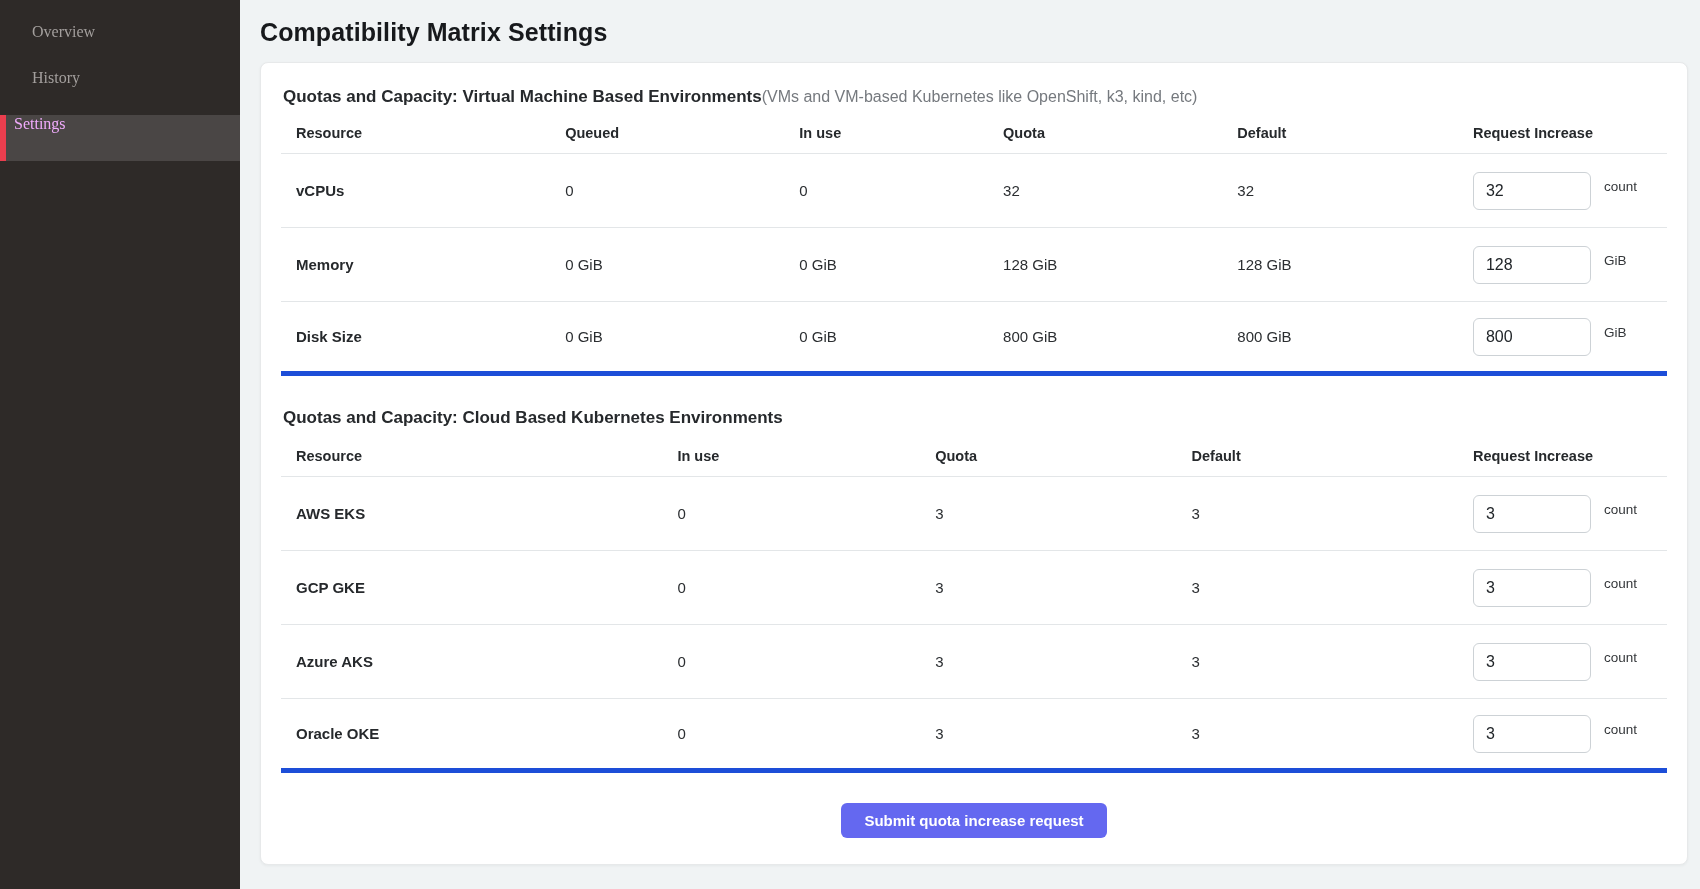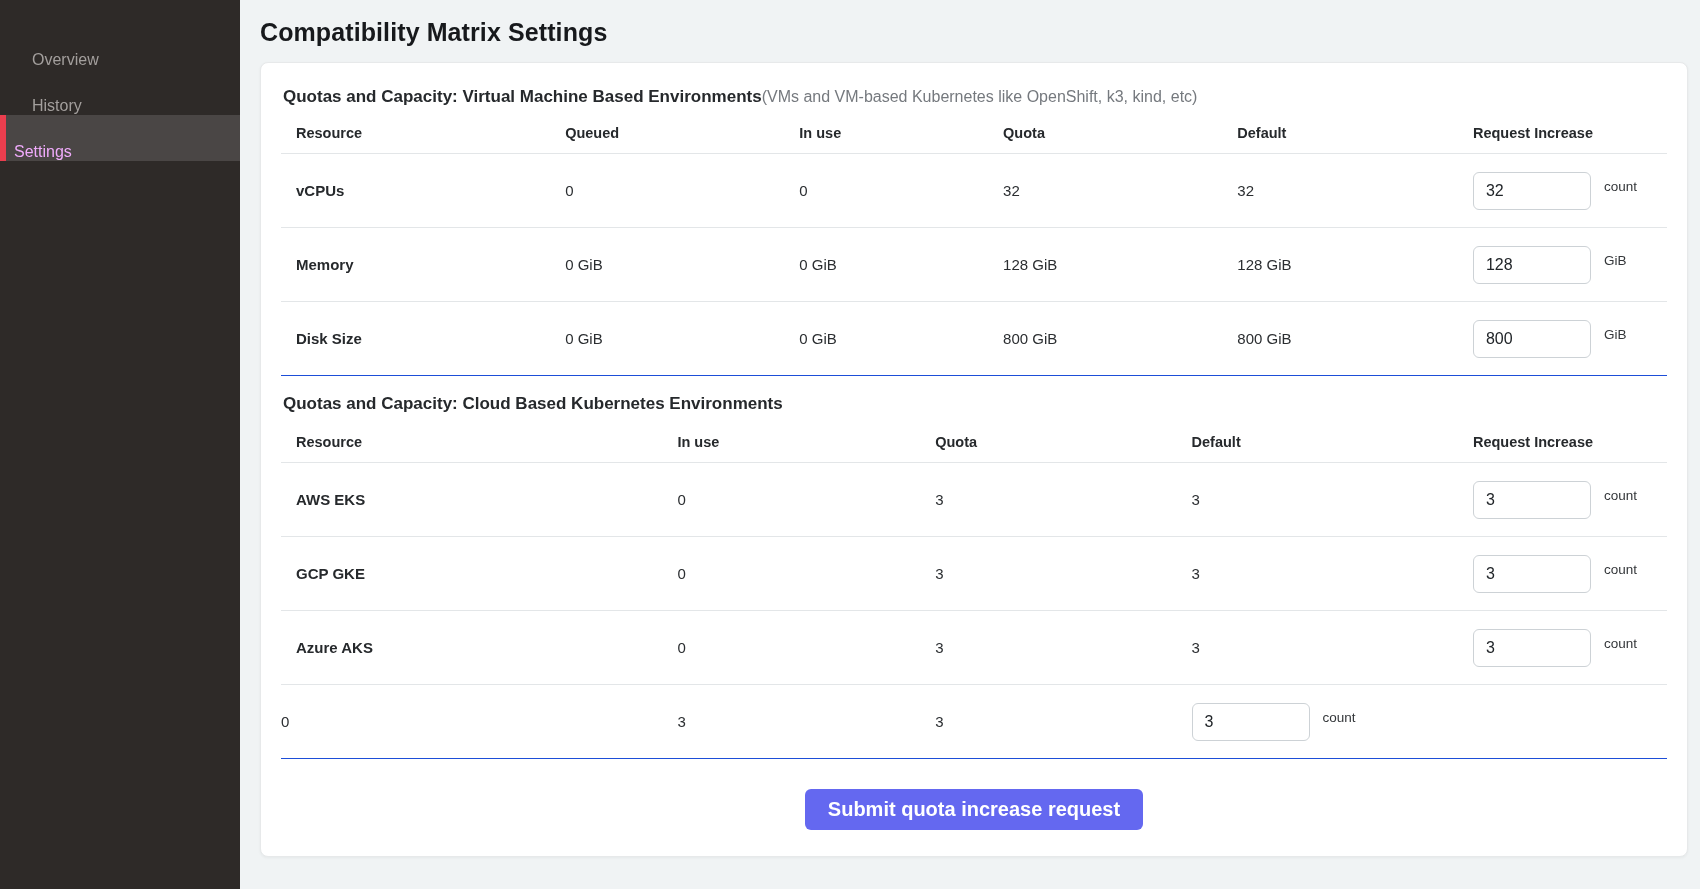--- a/index.html
+++ b/index.html
@@ -15,25 +15,26 @@
   .sidebar {
     width: 240px;
     flex: 0 0 240px;
     background: #2e2a28;
     padding-top: 23px;
     height: 100%;
   }
   .side-item {
     height: 46px;
     display: flex;
-    align-items: flex-end;
+    align-items: flex-start;
     padding-left: 32px;
     font-size: 16px;
     color: #a39f9d;
     cursor: pointer;
+    font-family: Liberation Serif, serif;
   }
   .side-item.active {
     background: #4a4645;
     color: #f0abfc;
     border-left: 6px solid #ea3e4e;
     padding-left: 8px;
   }
 
   
   .main {
@@ -65,21 +66,21 @@
   }
   .section-title {
     font-size: 17px;
     font-weight: bold;
     color: #26292c;
   }
   .section-subtitle {
     font-size: 16px;
     color: #75797e;
   }
-  .section-header.second { margin-top: 18px; margin-bottom: 2px; }
+  .section-header.second { margin-top: 32px; margin-bottom: 2px; }
 
   
   .trow {
     display: grid;
     align-items: center;
   }
   .vm-table .trow    { grid-template-columns: 20.5% 16.9% 14.7% 16.9% 17% auto; }
   .cloud-table .trow { grid-template-columns: 28.6% 18.6% 18.5% 20.3% auto; }
 
   .thead {
@@ -89,21 +90,21 @@
     font-weight: bold;
     color: #26292c;
     padding-top: 6px;
   }
   .tdata {
     height: 74px;
     border-bottom: 1px solid #e3e6e8;
     font-size: 15px;
     color: #2b2e31;
   }
-  .tdata:last-child { border-bottom: 1px solid #1d4ed8; }
+  .tdata:last-child { border-bottom: 5px solid #1d4ed8; }
   .cell { padding-left: 0; }
   .cell.first { padding-left: 15px; }
   .resource-name { font-weight: bold; color: #26292c; }
 
   .request-cell {
     display: flex;
     align-items: center;
     gap: 13px;
   }
   .request-input {
@@ -126,21 +127,21 @@
 
   
   .submit-row {
     padding-top: 30px;
     text-align: center;
   }
   .submit-btn {
     background: #6468f0;
     color: #ffffff;
     font-family: "Liberation Sans", sans-serif;
-    font-size: 20px;
+    font-size: 15px;
     font-weight: bold;
     border: none;
     border-radius: 6px;
     padding: 9px 23px;
     cursor: pointer;
   }
 </style>
 </head>
 <body>
 
@@ -253,20 +254,21 @@
         <div class="cell">0</div>
         <div class="cell">3</div>
         <div class="cell">3</div>
         <div class="cell request-cell">
           <input class="request-input" type="text" value="3" style="">
           <span class="unit-label">count</span>
         </div>
       </div>
 
       <div class="trow tdata">
+        <div class="cell first resource-name">Oracle OKE</div>
         <div class="cell">0</div>
         <div class="cell">3</div>
         <div class="cell">3</div>
         <div class="cell request-cell">
           <input class="request-input" type="text" value="3" style="">
           <span class="unit-label">count</span>
         </div>
       </div>
     </div>
 

